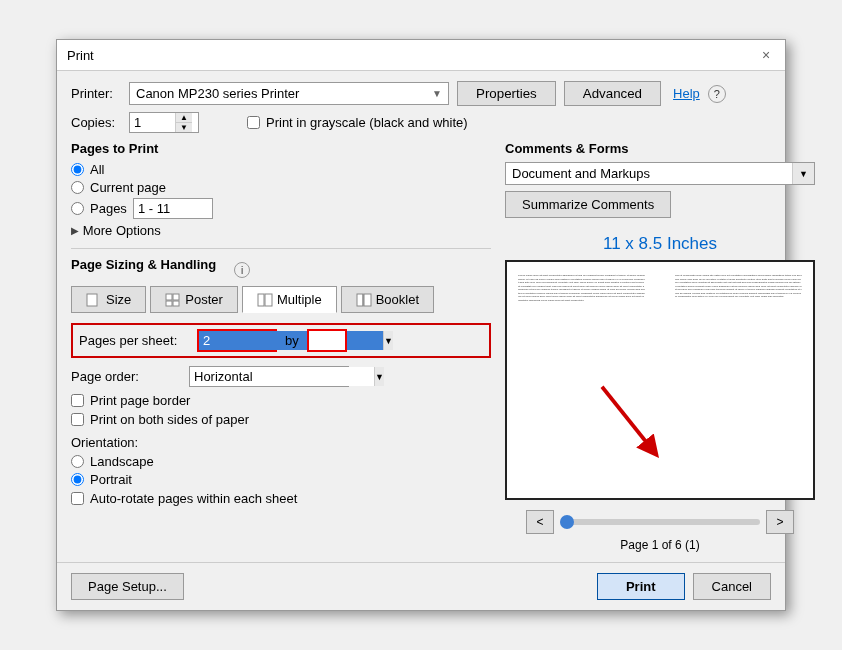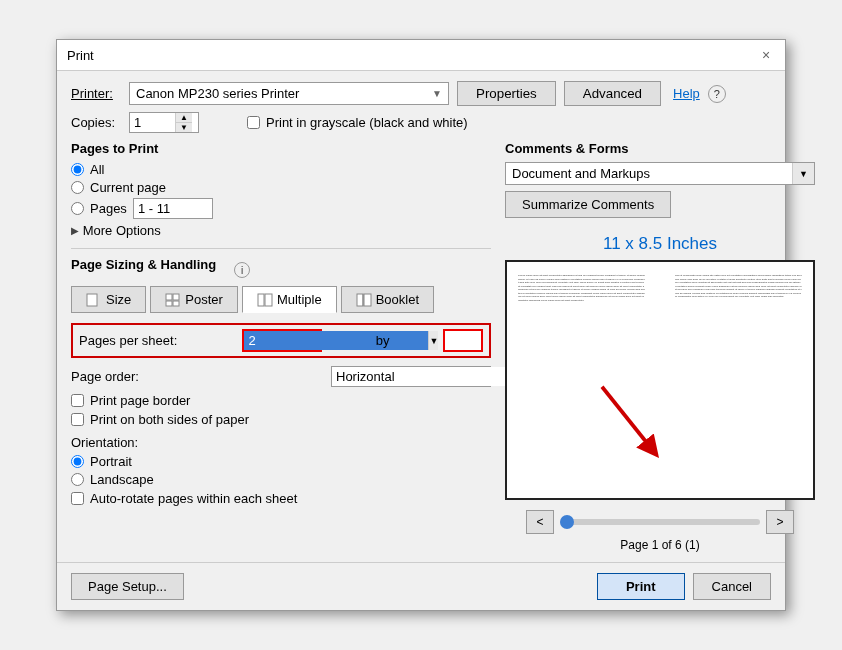--- a/index.html
+++ b/index.html
@@ -47,21 +47,20 @@
     
     .top-row {
       display: flex;
       align-items: center;
       gap: 8px;
       margin-bottom: 6px;
     }
     .top-row label {
       min-width: 50px;
       color: #000;
-      text-decoration: underline;
     }
     .printer-select {
       flex: 1;
       max-width: 320px;
       padding: 3px 6px;
       border: 1px solid #999;
       background: white;
       display: flex;
       align-items: center;
       justify-content: space-between;
@@ -212,21 +211,20 @@
     .tab-btn.active {
       background: white;
       border-bottom: 1px solid white;
     }
     
     .field-row {
       display: flex;
       align-items: center;
       gap: 8px;
       margin-bottom: 6px;
-      justify-content: space-between;
     }
     .field-label { min-width: 110px; color: #000; }
     .pps-select-wrap {
       display: flex;
       align-items: stretch;
       border: 2px solid #e00;
       width: 80px;
       background: white;
     }
     .pps-select {
@@ -597,26 +595,26 @@
           <input type="checkbox" style="">
           <label>Print page border</label>
         </div>
         <div class="checkbox-row">
           <input type="checkbox" style="">
           <label>Print on both sides of paper</label>
         </div>
 
         <div class="orientation-label" style="margin-top: 8px;">Orientation:</div>
         <div class="radio-group">
+          <input type="radio" name="orientation" style="">
+          <label>Landscape</label>
+        </div>
+        <div class="radio-group">
           <input type="radio" name="orientation" checked="" style="">
           <label>Portrait</label>
-        </div>
-        <div class="radio-group">
-          <input type="radio" name="orientation" style="">
-          <label>Landscape</label>
         </div>
         <div class="checkbox-row" style="margin-top: 4px;">
           <input type="checkbox" style="">
           <label>Auto-rotate pages within each sheet</label>
         </div>
       </div>
 
       <div class="right-panel">
 
         <div class="cf-section">

